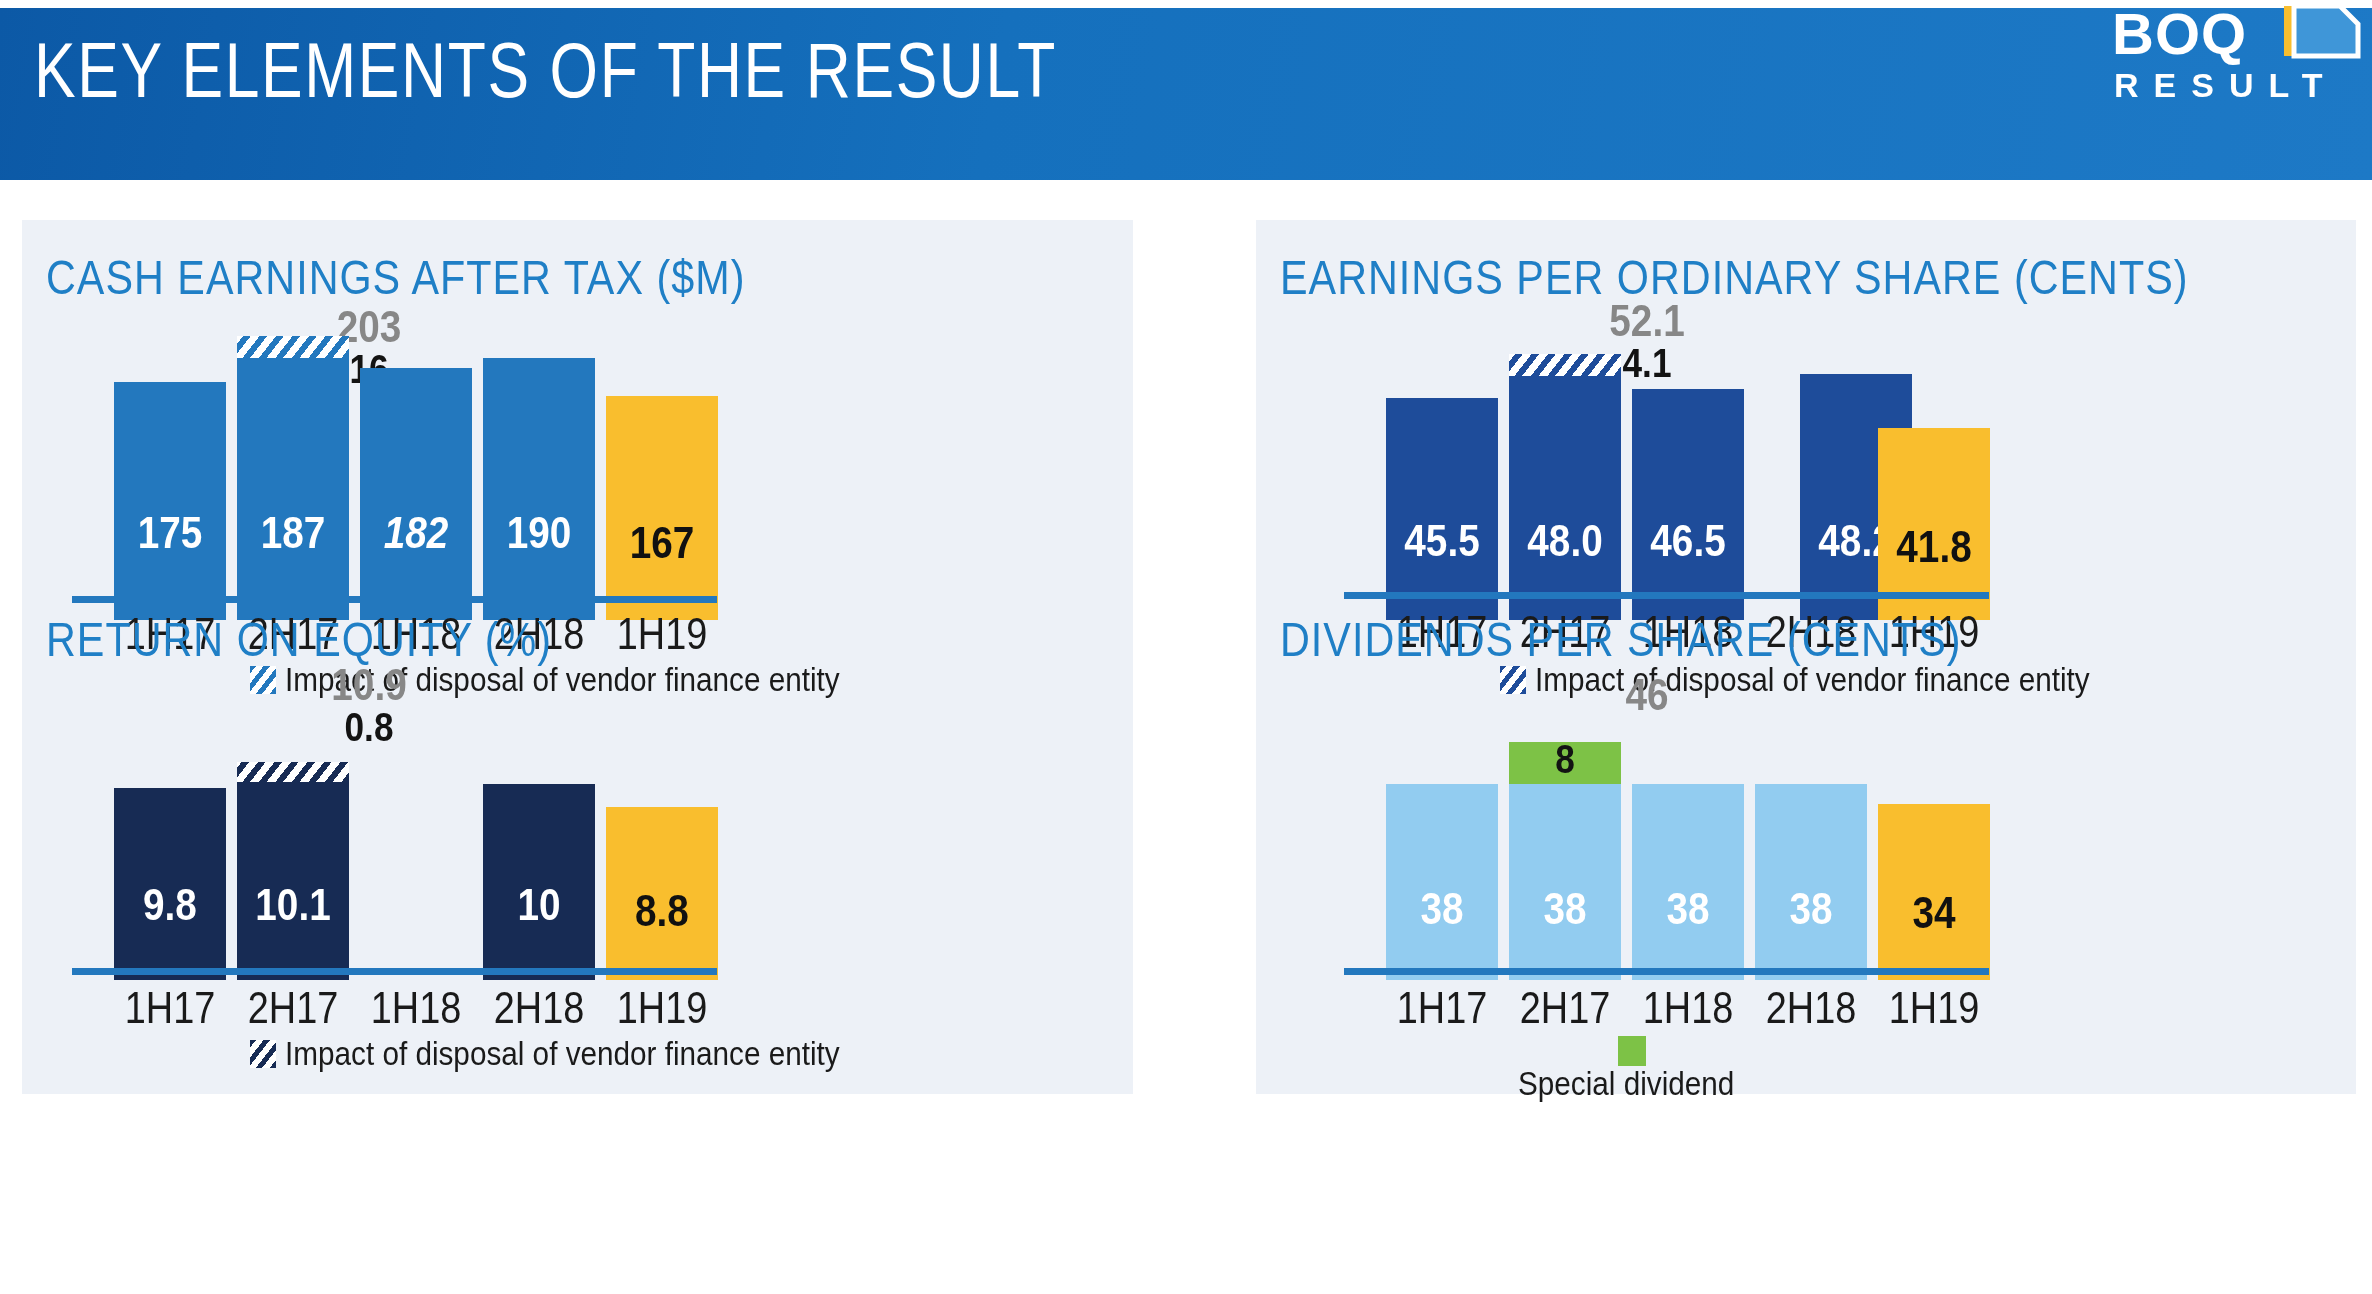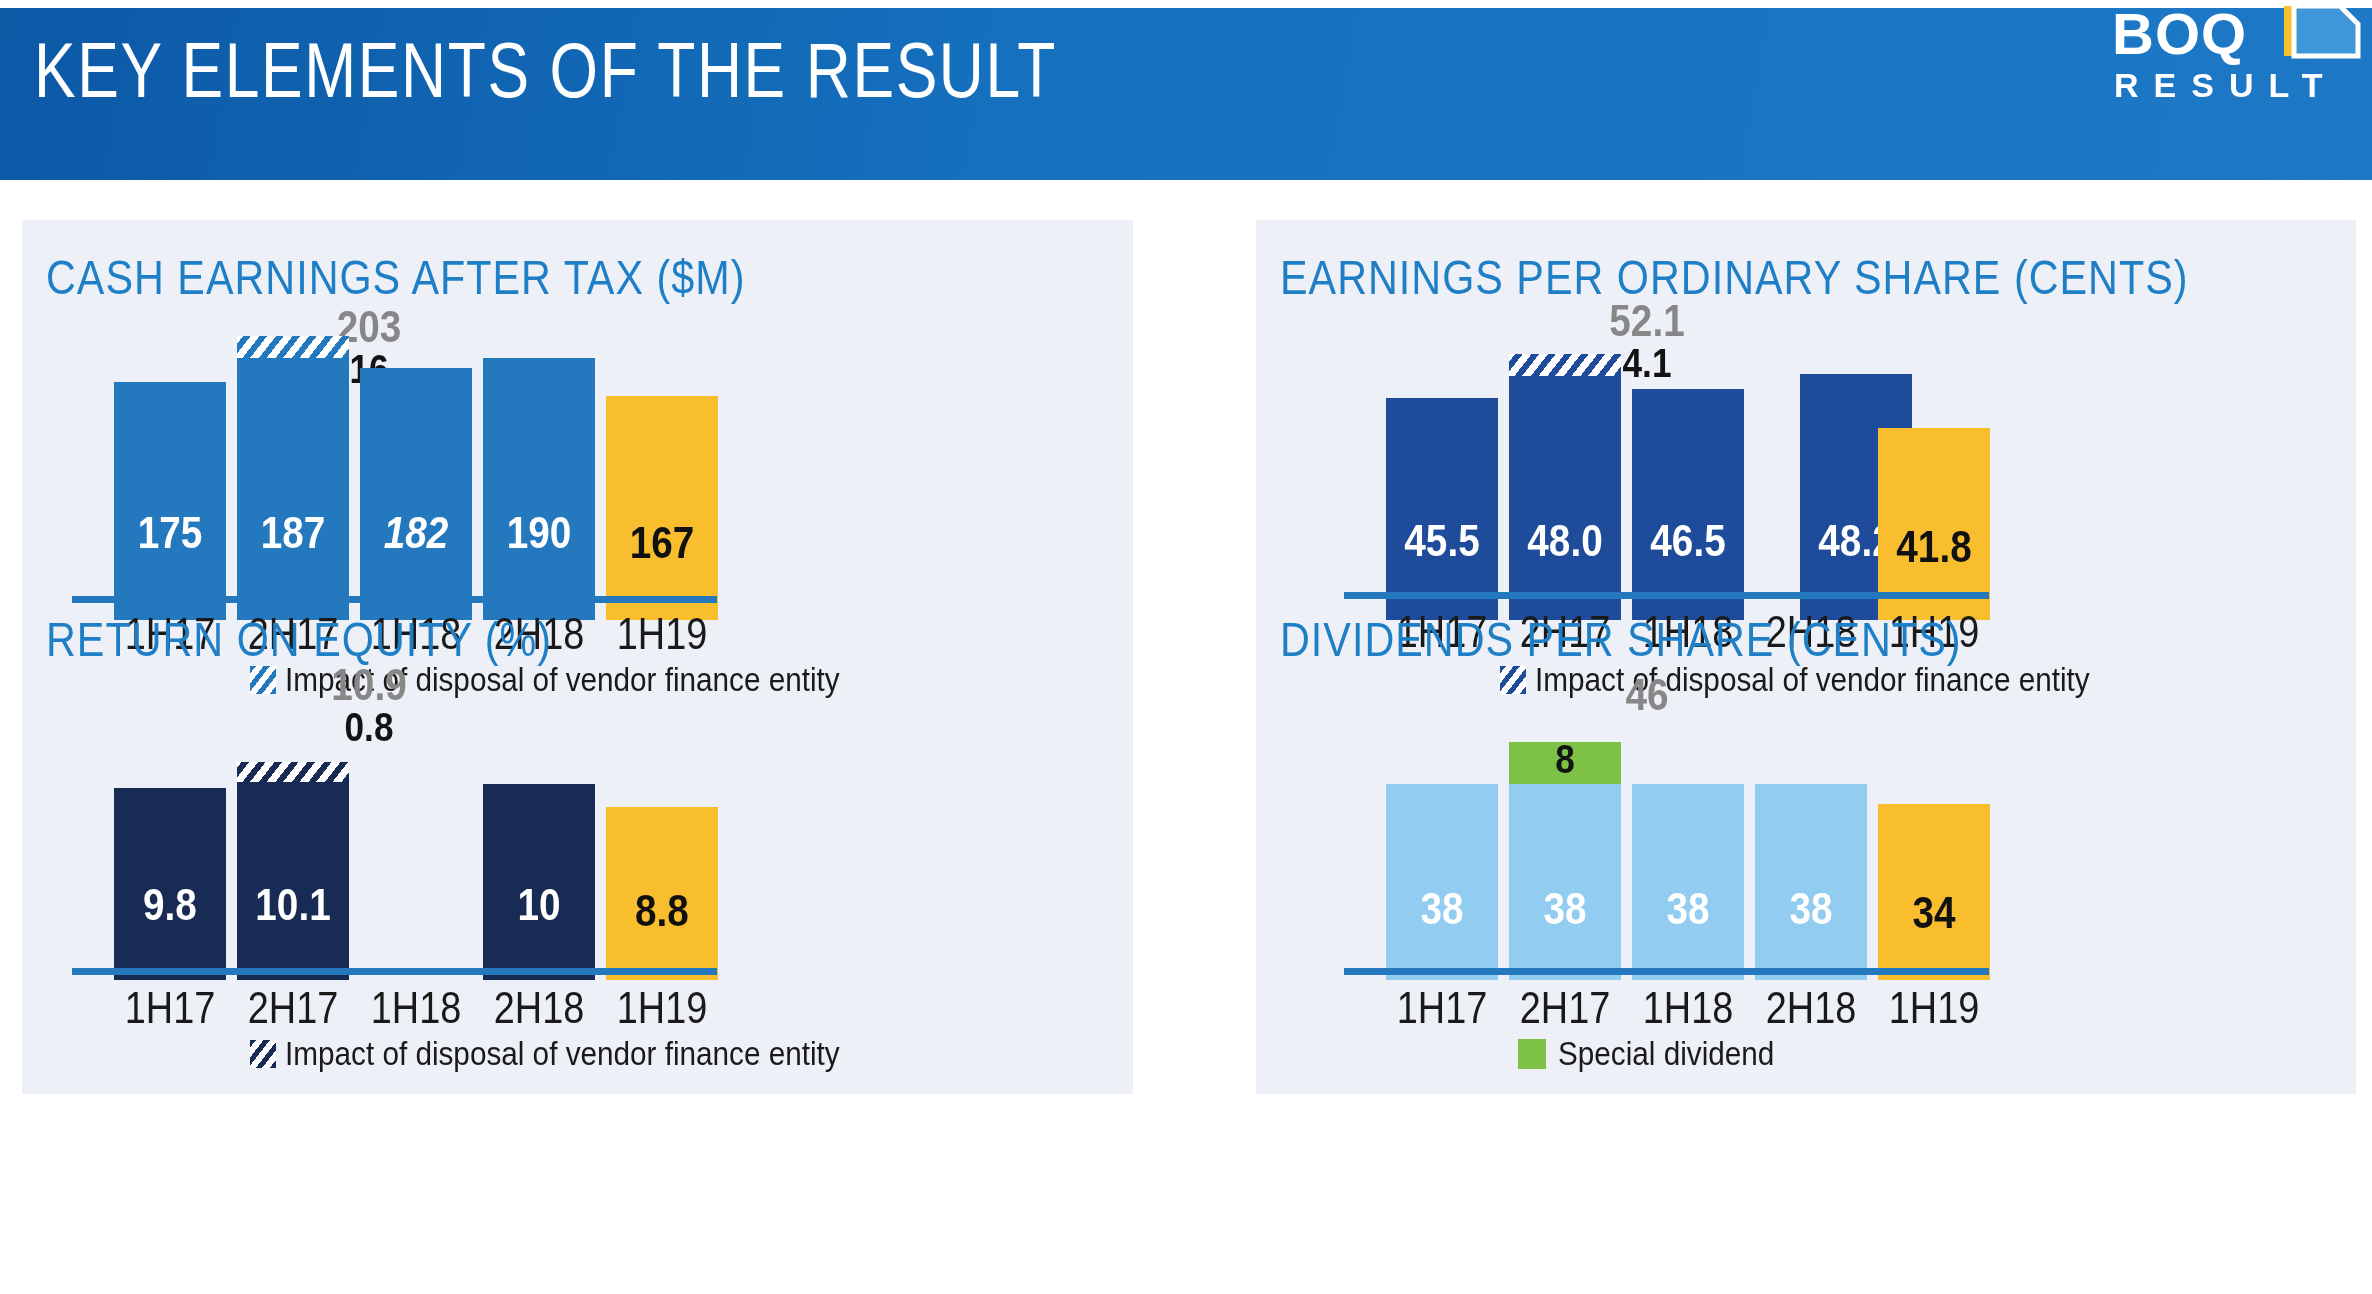--- a/index.html
+++ b/index.html
@@ -324,17 +324,17 @@
   </div>
 
   <div class="baseline" style="left:88px;top:318px;width:645px;"></div>
 
   <div class="xtick" style="left:118px;top:334px;width:136px;">1H17</div>
   <div class="xtick" style="left:241px;top:334px;width:136px;">2H17</div>
   <div class="xtick" style="left:364px;top:334px;width:136px;">1H18</div>
   <div class="xtick" style="left:487px;top:334px;width:136px;">2H18</div>
   <div class="xtick" style="left:610px;top:334px;width:136px;">1H19</div>
 
-  <div class="legend" style="left:262px;top:386px;">
+  <div class="legend" style="left:262px;top:386px;flex-direction:column;">
     <div class="swatch-green"></div>
     <div class="ltext">Special dividend</div>
   </div>
 </div>
 
 </body></html>

